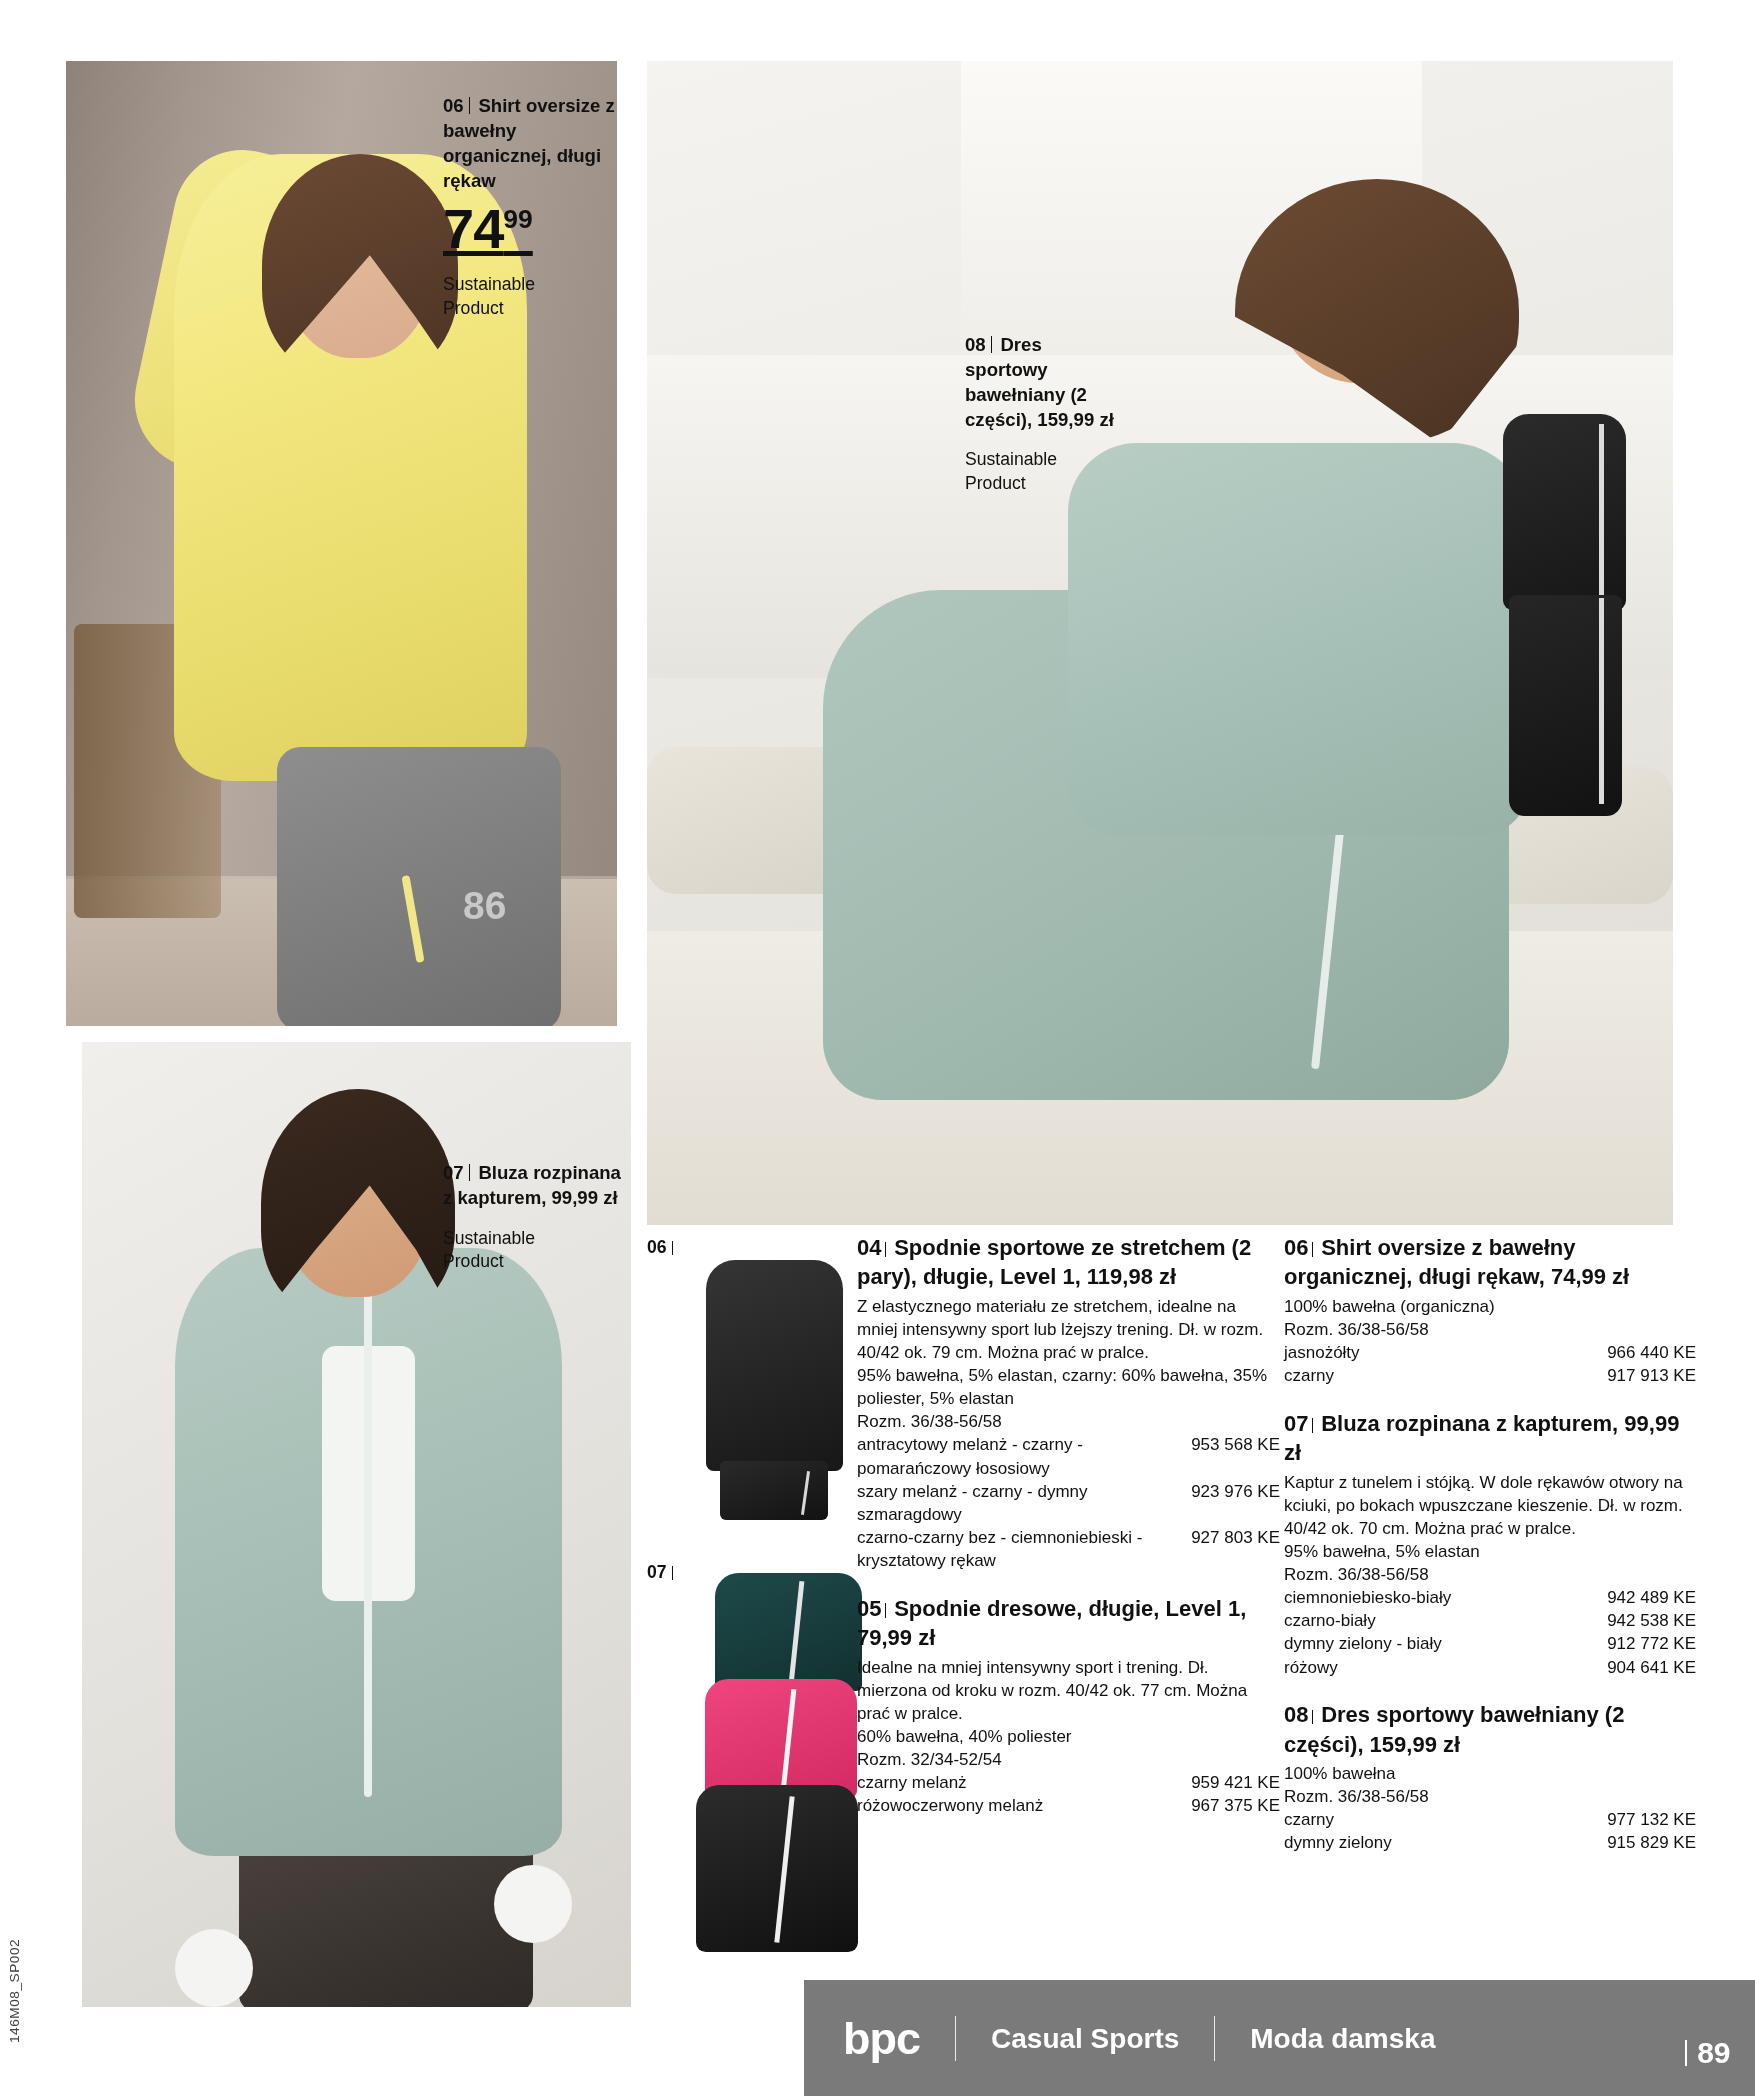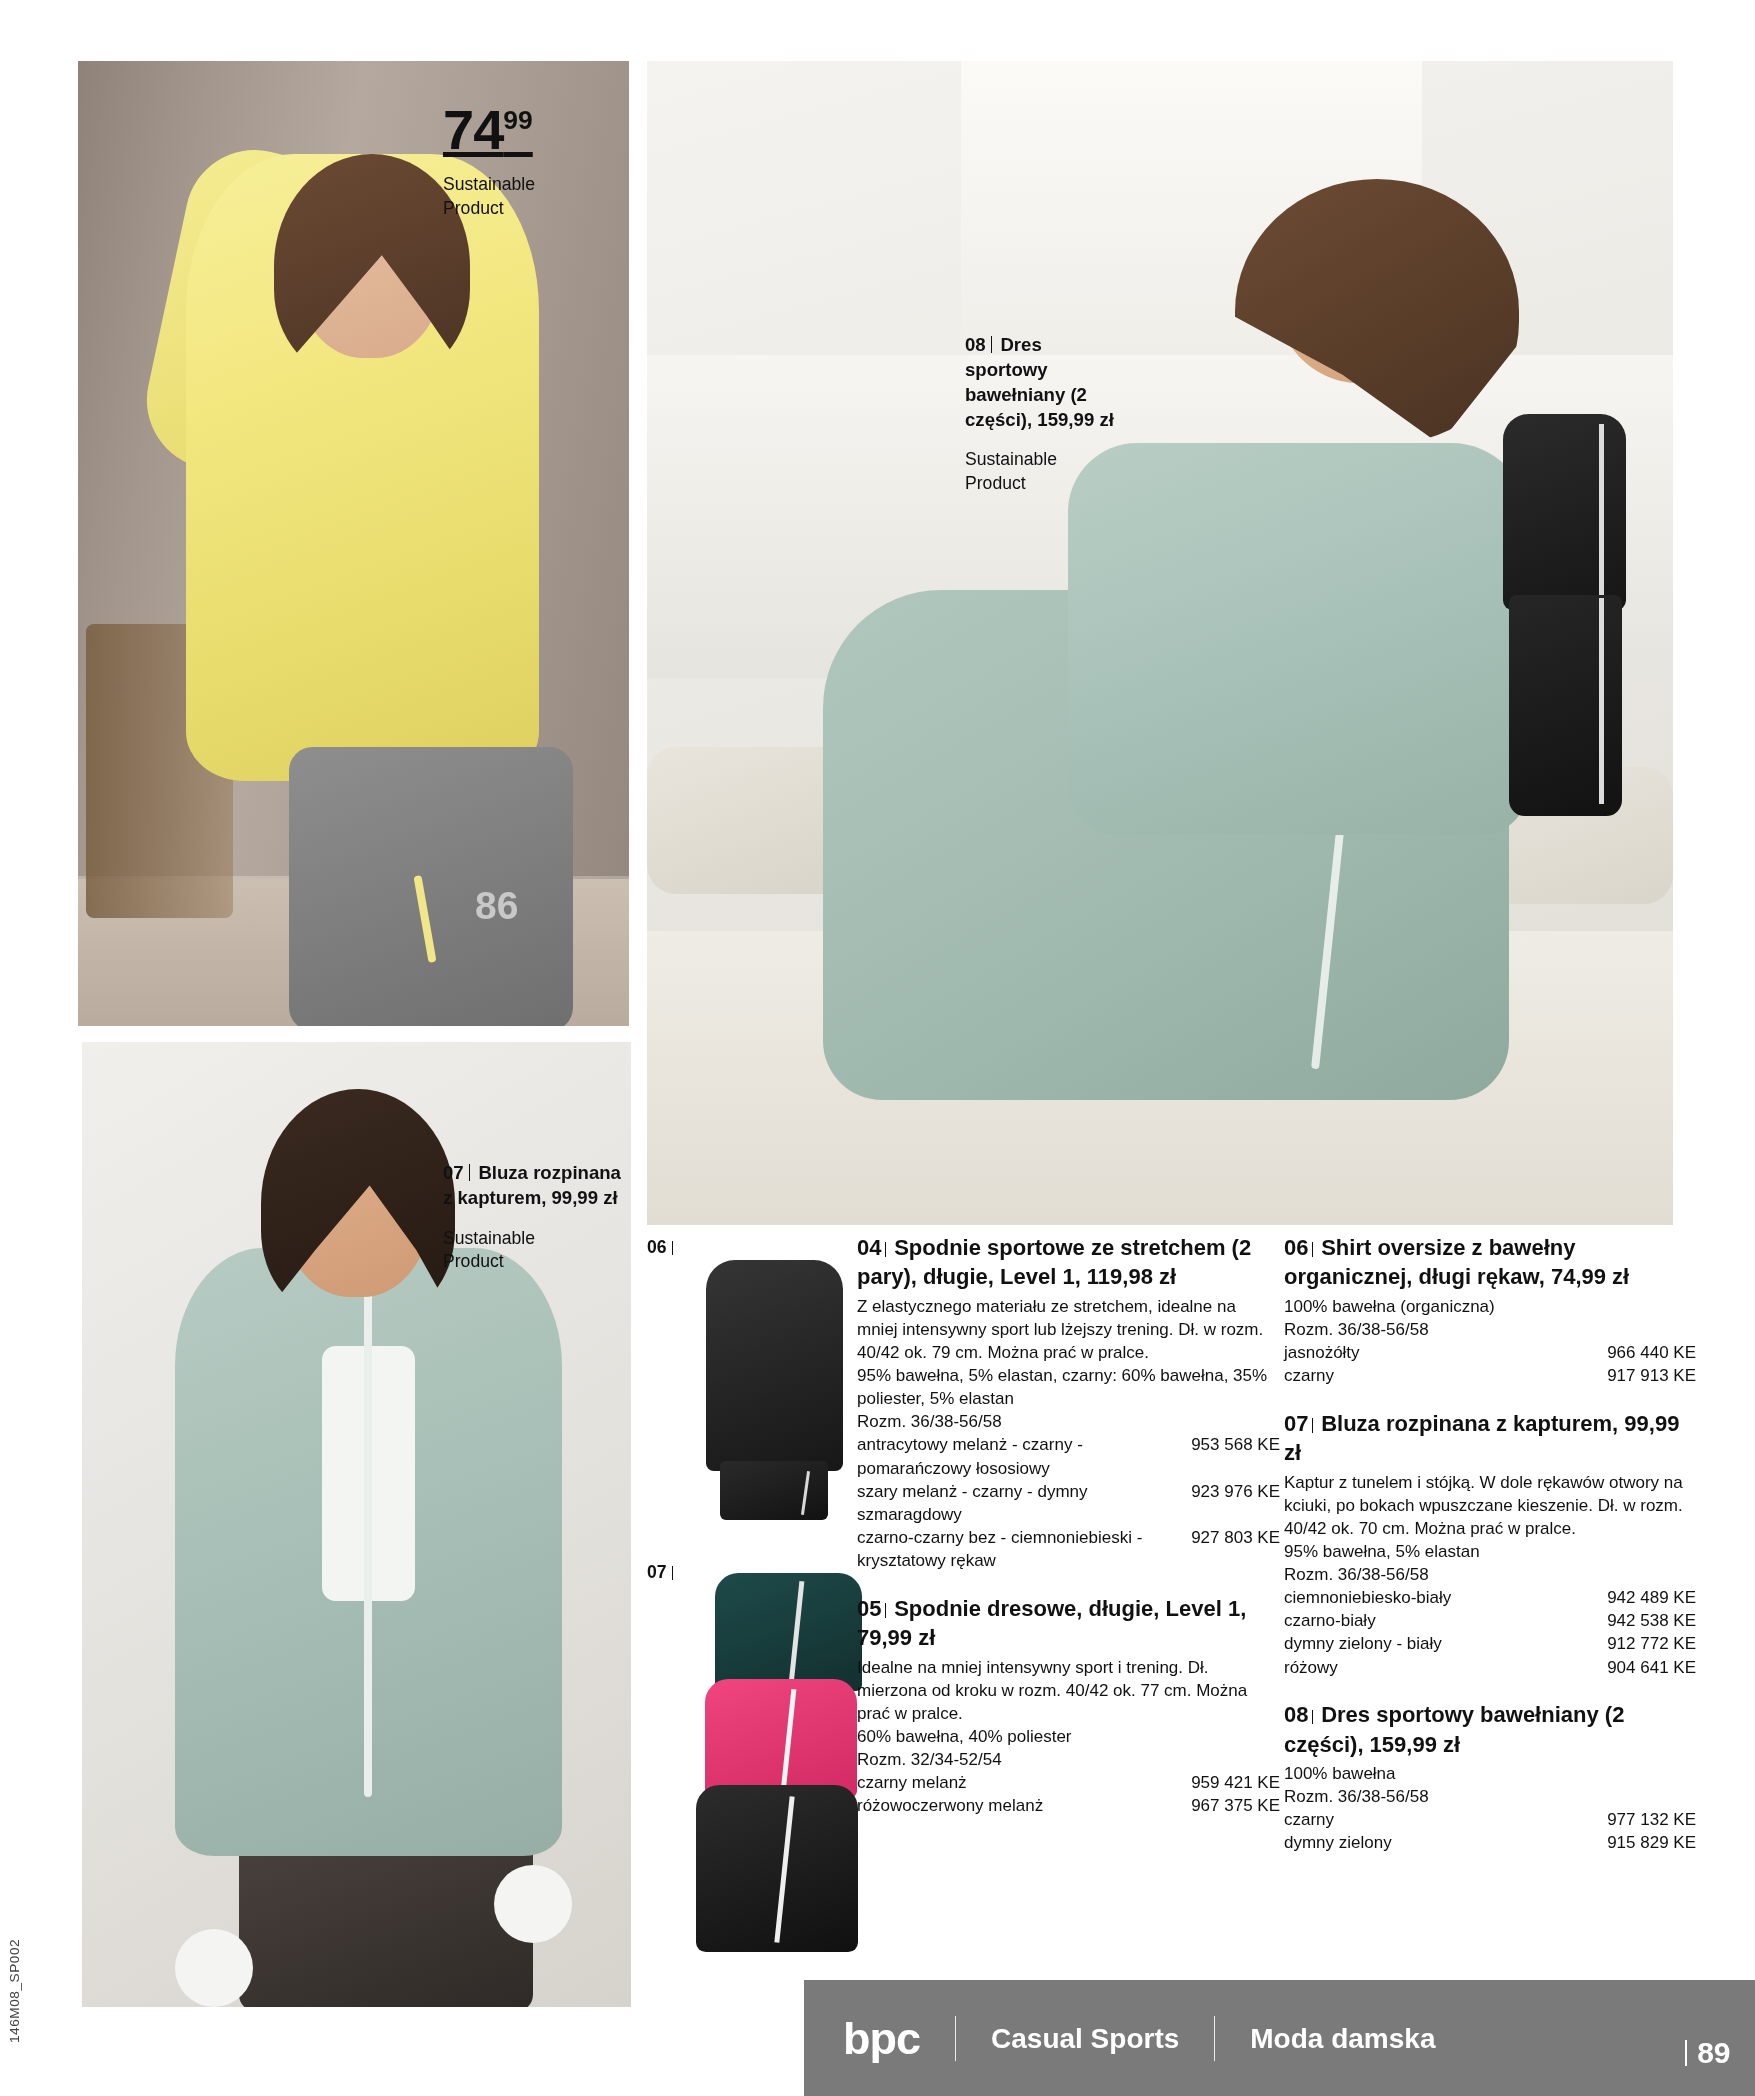--- a/index.html
+++ b/index.html
@@ -1,21 +1,21 @@
 <!DOCTYPE html>
 <html><head>
 <meta charset="utf-8">
 <style>
   html,body{margin:0;padding:0;background:#ffffff;}
   body{width:1755px;height:2097px;position:relative;font-family:"Liberation Sans",sans-serif;color:#1a1a1a;}
   .page{position:absolute;inset:0;overflow:hidden;}
 
   
   .photo{position:absolute;overflow:hidden;}
-  .ph1{left:78px;top:61px;width:551px;height:965px;background:linear-gradient(170deg,#b9ada3 0%,#ab9e94 35%,#9d9087 70%,#8d8077 100%);}
+  .ph1{left:66px;top:61px;width:551px;height:965px;background:linear-gradient(170deg,#b9ada3 0%,#ab9e94 35%,#9d9087 70%,#8d8077 100%);}
   .ph2{left:82px;top:1042px;width:549px;height:965px;background:linear-gradient(160deg,#e9e7e4 0%,#dedbd7 45%,#d2cfca 100%);}
   .ph3{left:647px;top:61px;width:1026px;height:1164px;background:linear-gradient(160deg,#efeeea 0%,#e6e4df 40%,#dcd9d2 75%,#cfccc4 100%);}
 
   
   .p1-wall{position:absolute;left:0;top:0;width:100%;height:100%;background:
      linear-gradient(100deg,#8f8279 0%,#a3968c 18%,#b5a89e 40%,#a99c92 62%,#93867d 100%);}
   .p1-floorline{position:absolute;left:0;bottom:147px;width:100%;height:2.9px;background:rgba(255,255,255,.25);}
   .p1-floor{position:absolute;left:0;bottom:0;width:100%;height:147px;background:linear-gradient(180deg,#cbbfb2,#b9ab9d);}
   .p1-chair{position:absolute;left:7.8px;bottom:108px;width:147px;height:294px;background:linear-gradient(90deg,rgba(120,95,65,.85),rgba(150,120,85,.5));border-radius:7.8px;}
   .p1-hood{position:absolute;left:108px;top:93px;width:353px;height:627px;background:linear-gradient(160deg,#f7ef9a 0%,#f2e77f 35%,#e8dc6d 70%,#ddd061 100%);border-radius:108px 108px 59px 59px/157px 157px 49px 49px;}
@@ -152,20 +152,23 @@
     <div class="p3-top"></div>
     <div class="p3-head"></div>
     <div class="p3-hair"></div>
     <div class="p3-blacktop"></div>
     <div class="p3-bstripe"></div>
     <div class="p3-blackpants"></div>
     <div class="p3-bstripe2"></div>
   </div>
 
   <div class="callout co1">
+    <div class="co-title">
+      <span class="co-num">06</span><span class="co-sep"></span><span>Shirt oversize z bawełny organicznej, długi rękaw</span>
+    </div>
     <div class="co-price"><span>74</span><sup>99</sup></div>
     <div class="co-sus" style="white-space:pre-line">Sustainable
 Product</div>
   </div>
 
   <div class="callout co2">
     <div class="co-title">
       <span class="co-num">07</span><span class="co-sep"></span><span>Bluza rozpinana z kapturem, 99,99 zł</span>
     </div>
     <div class="co-sus" style="white-space:pre-line">Sustainable

